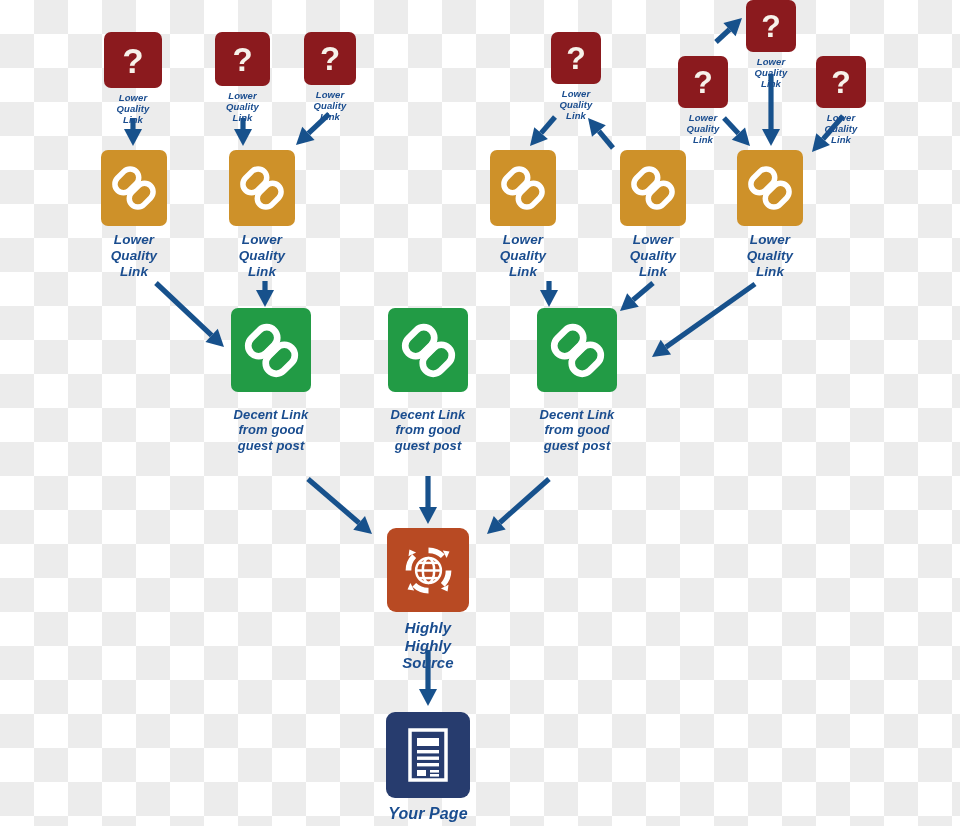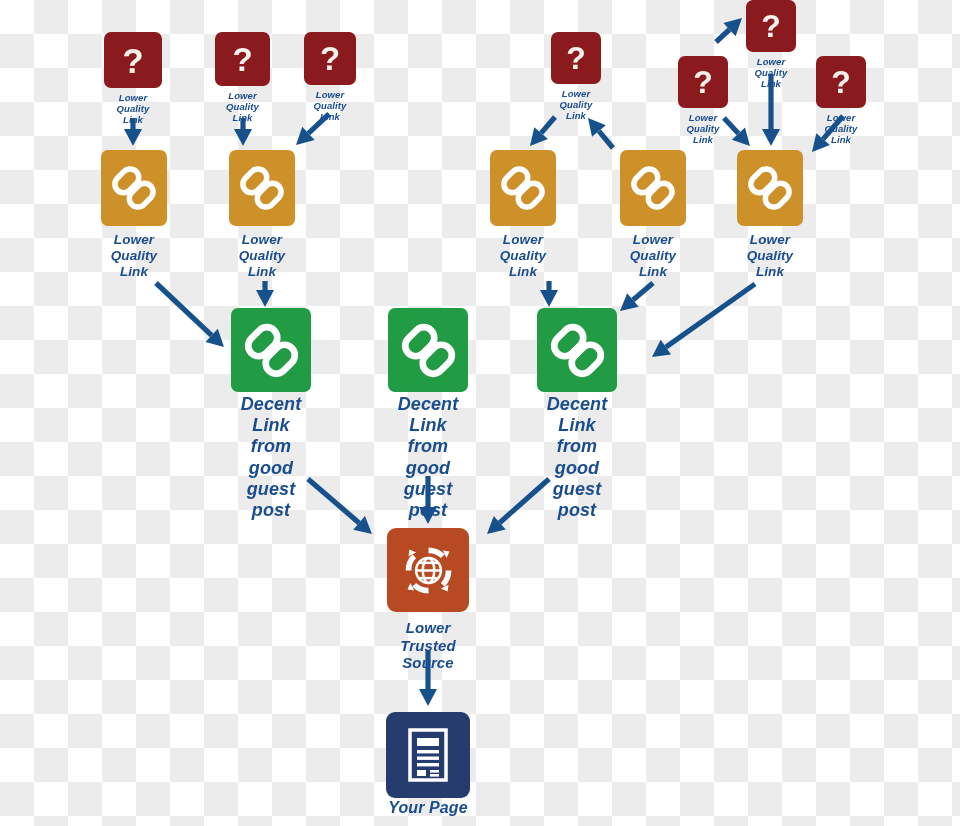--- a/index.html
+++ b/index.html
@@ -43,27 +43,27 @@
   }
 
   
   .t-question .tile{background:#8b1a1e;}
   .t-question .caption{font-size:9.5px;margin-top:4px;}
 
   .t-gold .tile{background:#ce9129;}
   .t-gold .caption{font-size:13.5px;margin-top:6px;}
 
   .t-green .tile{background:#229b45;}
-  .t-green .caption{font-size:18px;margin-top:2px;}
+  .t-green .caption{font-size:13px;margin-top:15px;}
 
   .t-trusted .tile{background:#b84a23;border-radius:9px;}
   .t-trusted .caption{font-size:15px;margin-top:7px;}
 
   .t-page .tile{background:#273c6e;border-radius:9px;}
-  .t-page .caption{font-size:16px;margin-top:1px;}
+  .t-page .caption{font-size:16px;margin-top:7px;}
 
   .qmark{
     color:#f7f2ea;
     font-weight:bold;
     font-family:"Liberation Sans", sans-serif;
     line-height:1;
   }
 </style>
 </head>
 <body>
@@ -317,21 +317,21 @@
       <path d="M47 11 l7 1 l-3 7 z"></path>
       <path d="M56 32 a24 24 0 0 1 -7 17 l-4 -4 a18 18 0 0 0 5 -13 z"></path>
       <path d="M53 47 l-1 7 l-7 -3 z"></path>
       <path d="M32 56 a24 24 0 0 1 -17 -7 l4 -4 a18 18 0 0 0 13 5 z"></path>
       <path d="M17 53 l-7 -1 l3 -7 z"></path>
       <path d="M8 32 a24 24 0 0 1 7 -17 l4 4 a18 18 0 0 0 -5 13 z"></path>
       <path d="M11 17 l1 -7 l7 3 z"></path>
     </g>
   </svg>
       </div>
-      <div class="caption">Lower Trusted Source</div>
+      <div class="caption">Highly Highly Source</div>
     </div>
     <div class="node t-page" style="left: 386px; top: 712px; width: 84px;">
       <div class="tile" style="width: 84px; height: 86px;">
         <svg width="64" height="64" viewBox="0 0 64 64">
     <rect x="14" y="7" width="36" height="50" fill="none" stroke="#ffffff" stroke-width="3.5"></rect>
     <g fill="#ffffff">
       <rect x="21" y="15" width="22" height="8"></rect>
       <rect x="21" y="27" width="22" height="3.4"></rect>
       <rect x="21" y="33.5" width="22" height="3.4"></rect>
       <rect x="21" y="40" width="22" height="3.4"></rect>

